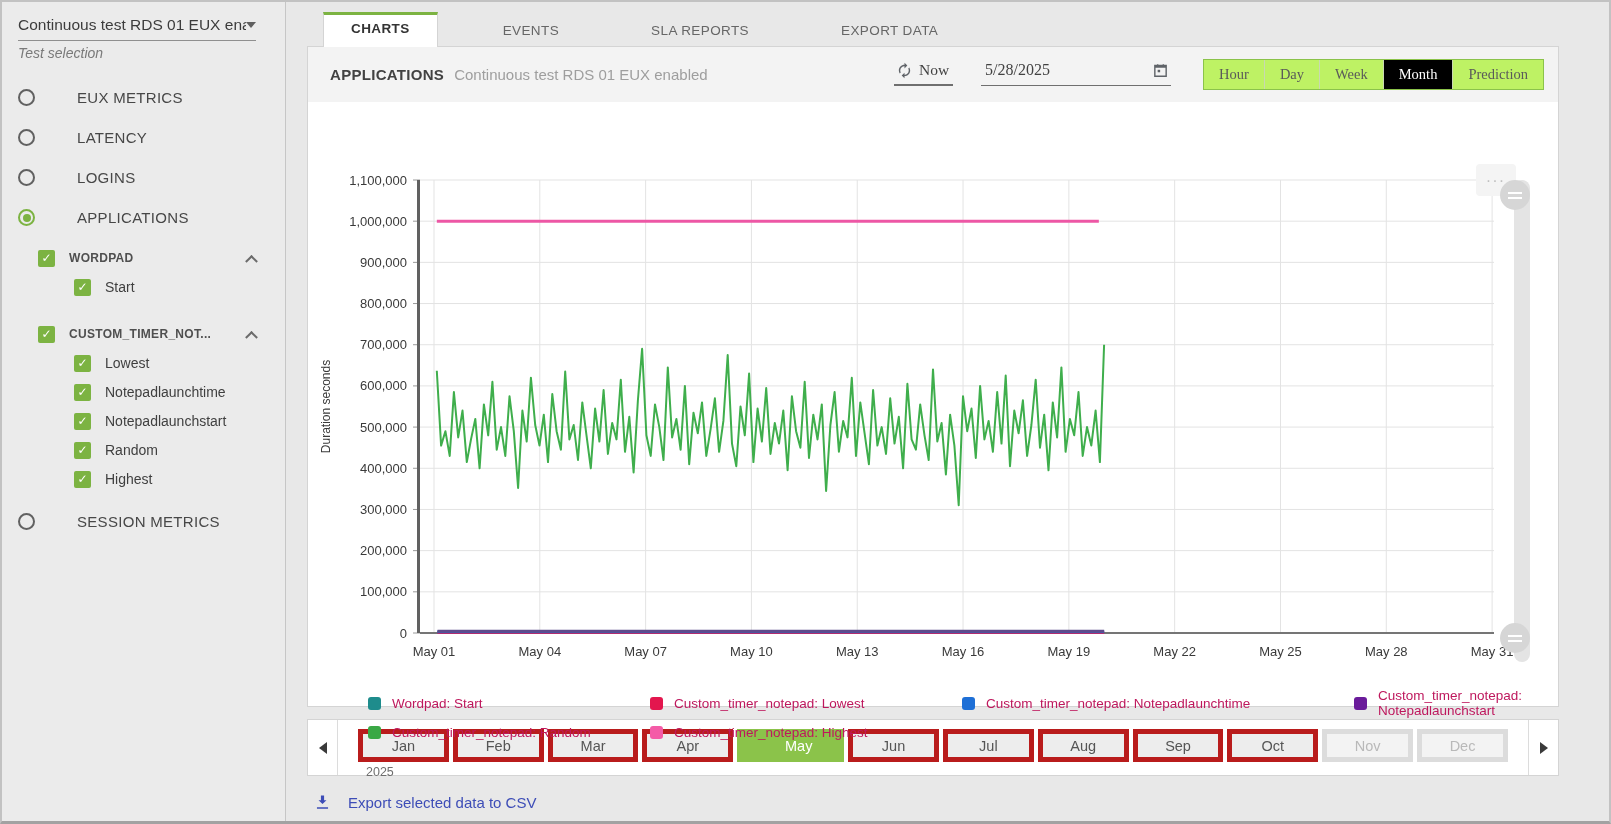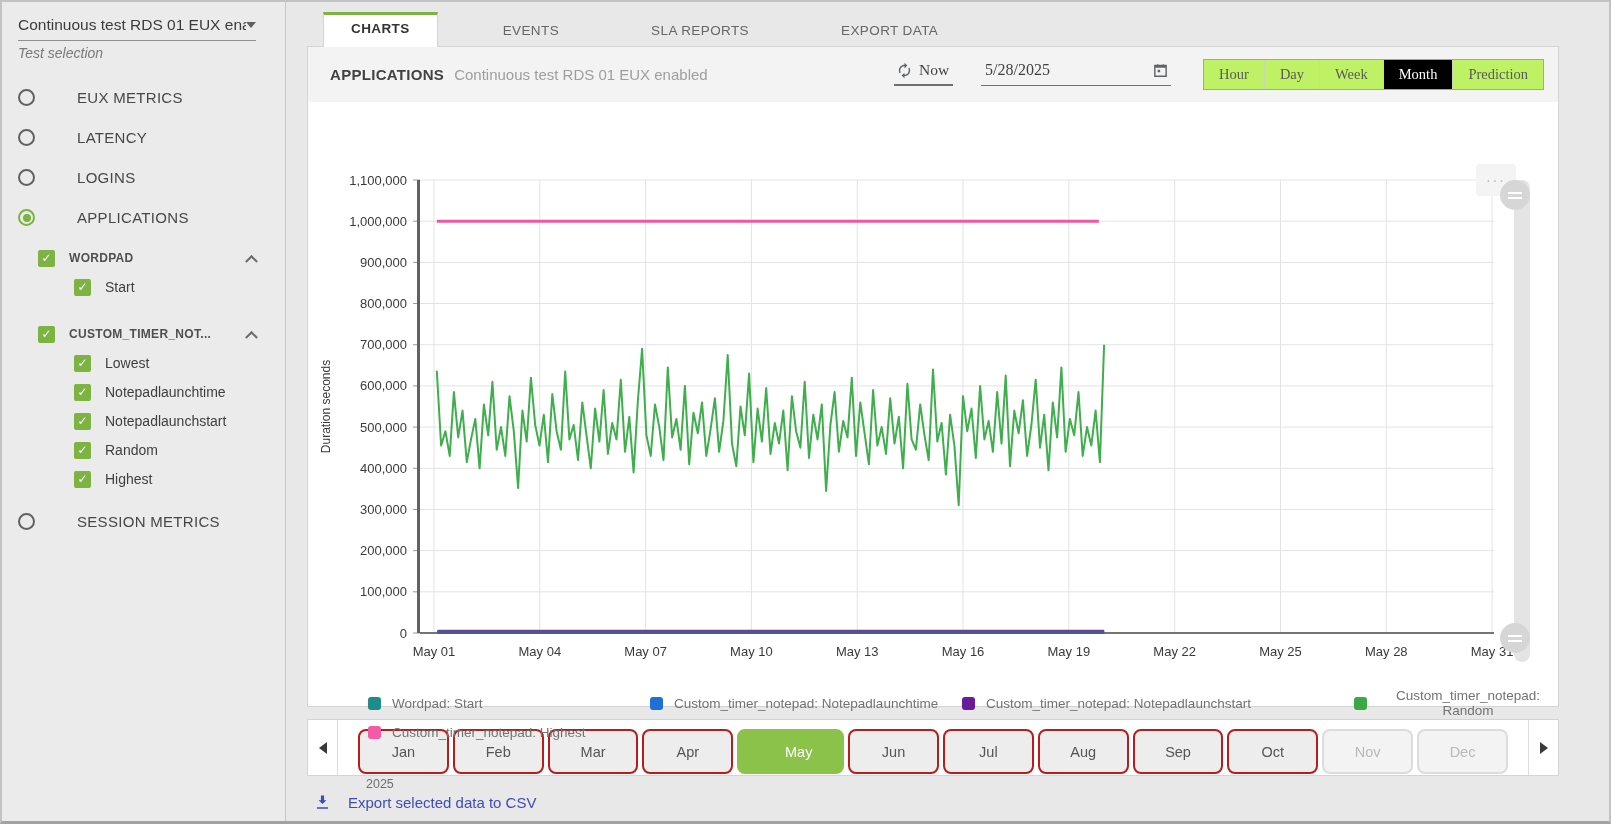--- a/index.html
+++ b/index.html
@@ -54,32 +54,32 @@
   .dots-btn { position:absolute; left:1168px; top:62px; width:40px; height:32px; background:#f4f4f4; border-radius:4px; color:#c0c0c0; font-size:16px; letter-spacing:2px; text-align:center; line-height:26px; cursor:pointer; z-index:3; }
   .vslider-track { position:absolute; left:1206px; top:78px; width:16px; height:482px; background:#e4e4e4; border-radius:8px; z-index:2; }
   .vslider-handle { position:absolute; left:1192px; width:30px; height:30px; background:#d6d6d6; border-radius:50%; z-index:4; cursor:grab; }
   .vslider-handle::before, .vslider-handle::after { content:""; position:absolute; left:8px; width:14px; height:2px; background:#fff; }
   .vslider-handle::before { top:12px; } .vslider-handle::after { top:17px; }
   .h-top { top:78px; } .h-bottom { top:521px; }
 
   .legend { position:absolute; left:60px; top:586px; display:grid; grid-template-columns:282px 312px 392px auto; row-gap:7px; }
   .leg-item { display:flex; align-items:center; gap:11px; }
   .leg-marker { width:13px; height:13px; border-radius:3px; flex:none; }
-  .leg-label { font-size:13.5px; color:#737373;text-align:center; }
+  .leg-label { font-size:13.5px; color:#be185d; }
 
   
   .timeline { display:flex; background:#fff; border:1px solid #d4d4d4; width:1252px; margin-top:12px; height:57px; }
   .tl-arrow { width:30px; display:flex; align-items:center; justify-content:center; cursor:pointer; flex:none; }
   .tl-arrow.left { border-right:1px solid #dcdcdc; }
   .tl-arrow.right { border-left:1px solid #dcdcdc; }
   .tri-left { width:0; height:0; border-top:6px solid transparent; border-bottom:6px solid transparent; border-right:8px solid #3a3a3a; }
   .tri-right { width:0; height:0; border-top:6px solid transparent; border-bottom:6px solid transparent; border-left:8px solid #3a3a3a; }
   .tl-body { flex:1; padding:9px 20px 0 20px; }
   .months { display:flex; gap:4px; }
-  .month-btn { flex:1; height:45px; background:#ededed; border:2px solid #b91c1c; border-radius:8px; font-size:14.5px; color:#555; display:flex; align-items:center; justify-content:center; cursor:pointer; }
+  .month-btn { flex:1; height:33px; background:#ededed; border:5px solid #b91c1c; border-radius:0; font-size:14.5px; color:#555; display:flex; align-items:center; justify-content:center; cursor:pointer; }
   .month-btn.active { background:#8bc34a; border-color:#8bc34a; color:#fff;padding-left:16px; }
   .month-btn.disabled { background:#f3f3f3; border-color:#dcdcdc; color:#b9b9b9; cursor:default; }
   .year { font-size:12.5px; color:#6e6e6e; margin:3px 0 0 8px; }
 
   .export-row { display:flex; align-items:center; gap:16px; margin:17px 0 0 6px; cursor:pointer; }
   .export-label { font-size:15px; color:#3d4db7; }
 </style>
 </head>
 <body>
 
@@ -259,20 +259,24 @@
           </svg>
         <div class="vslider-track"></div>
         <div class="vslider-handle h-top"></div>
         <div class="vslider-handle h-bottom"></div>
         <div class="legend" id="legend">
             <div class="leg-item">
               <span class="leg-marker" style="background: rgb(30, 140, 140);"></span>
     <span class="leg-label">Wordpad: Start</span>
             </div>
             <div class="leg-item">
+              <span class="leg-marker" style="background: rgb(227, 22, 78);"></span>
+    <span class="leg-label">Custom_timer_notepad: Lowest</span>
+            </div>
+            <div class="leg-item">
               <span class="leg-marker" style="background: rgb(30, 111, 214);"></span>
     <span class="leg-label">Custom_timer_notepad: Notepadlaunchtime</span>
             </div>
             <div class="leg-item">
               <span class="leg-marker" style="background: rgb(106, 27, 154);"></span>
     <span class="leg-label">Custom_timer_notepad: Notepadlaunchstart</span>
             </div>
             <div class="leg-item">
               <span class="leg-marker" style="background: rgb(58, 168, 69);"></span>
     <span class="leg-label">Custom_timer_notepad: Random</span>

